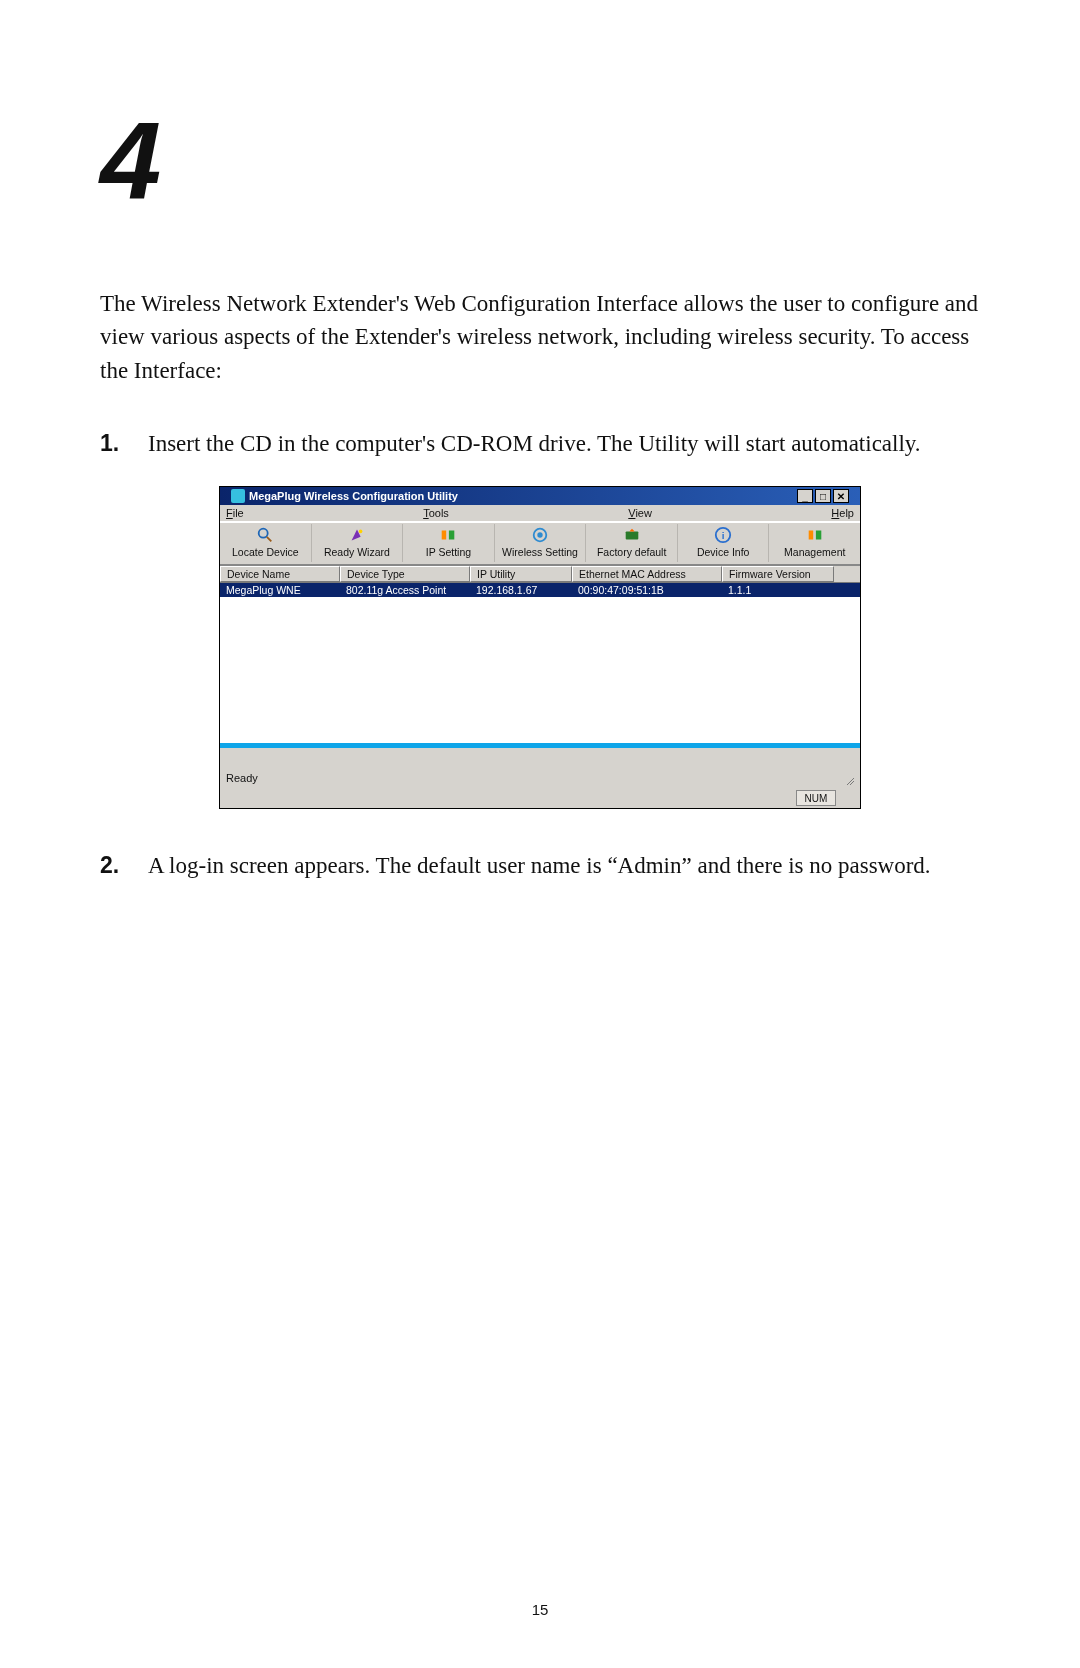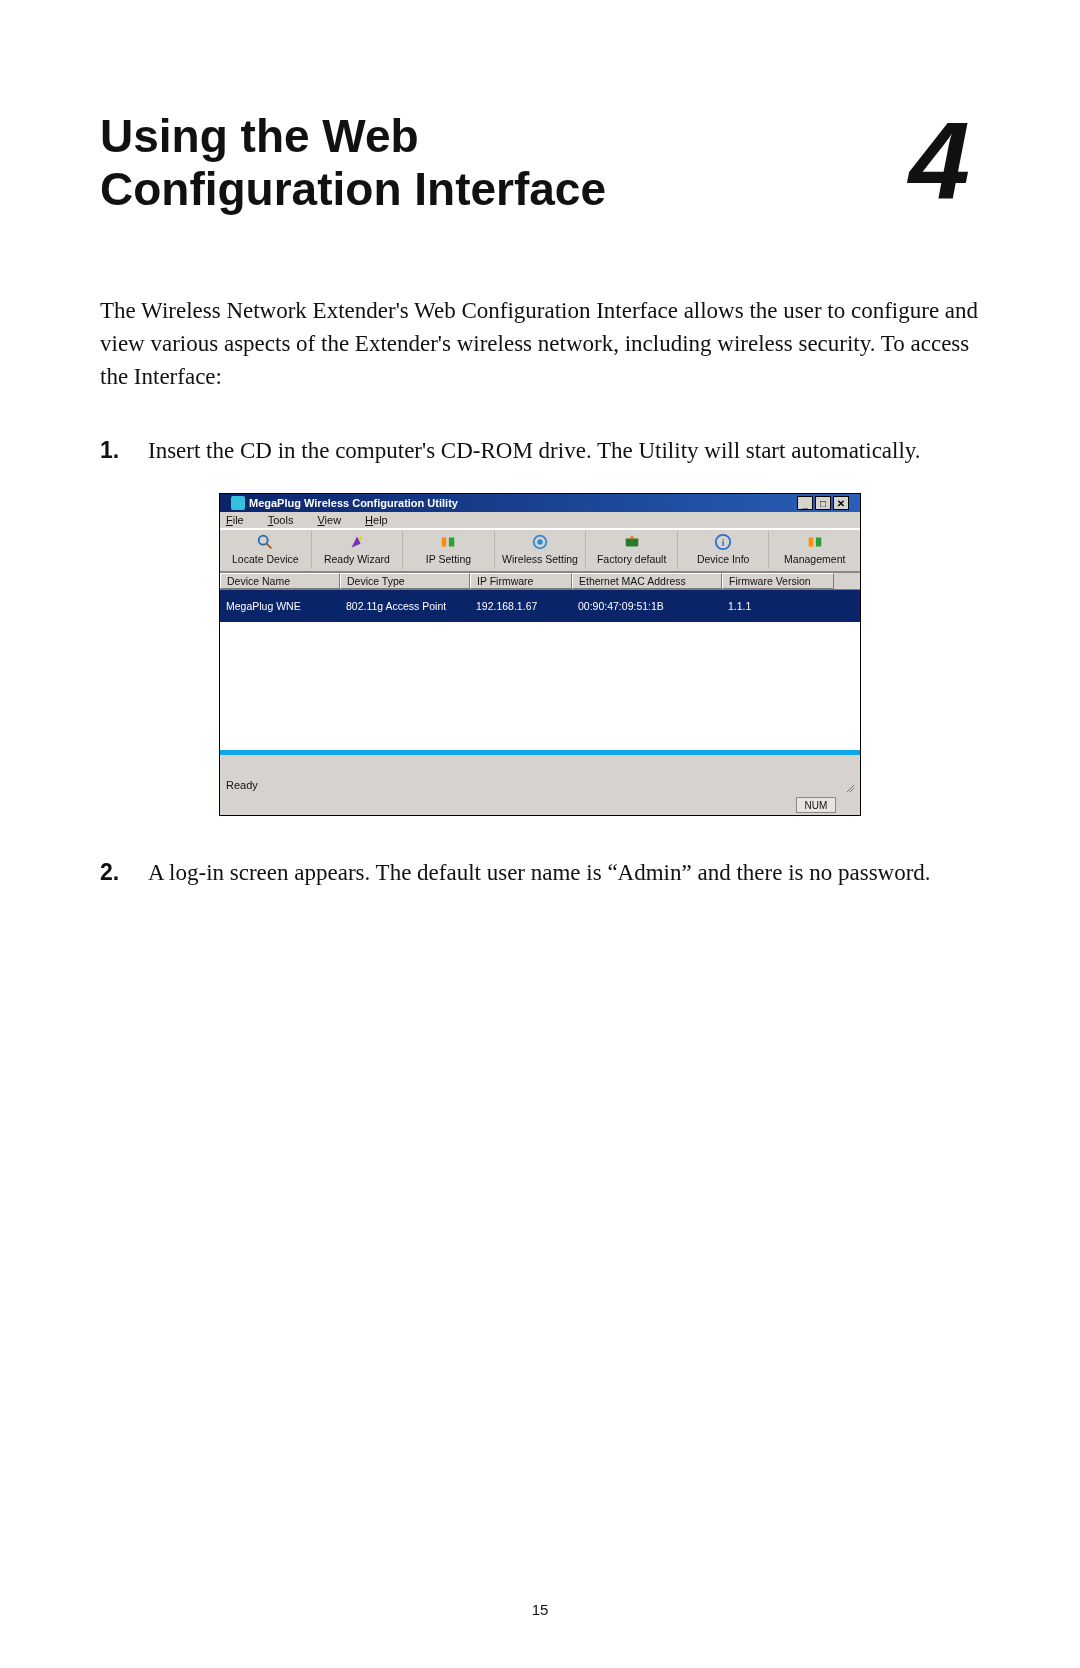--- a/index.html
+++ b/index.html
@@ -95,22 +95,23 @@
     width: 16px; height: 14px;
     background: #d6d3ce;
     border: 1px solid #000;
     box-sizing: border-box;
     display:flex; align-items:center; justify-content:center;
     font-family: Arial, sans-serif;
     font-size: 10px; font-weight: bold;
     color:#000;
   }
   .menubar {
-    display:flex; gap: 24px;
+    display:flex; gap: 0;
     padding: 2px 6px;
+    justify-content: space-between;
   }
   .menubar span { text-decoration: underline; text-decoration-color: transparent; }
   .menubar .u { text-decoration: underline; }
 
   .toolbar {
     display:flex;
     border-top: 1px solid #fff;
     border-bottom: 1px solid #888;
     box-shadow: inset 0 1px 0 #fff;
     padding: 2px 0;
@@ -143,21 +144,21 @@
     background: #fff;
     height: 160px;
     border-top: 1px solid #7a7a7a;
   }
   .row {
     display:flex;
     background: #0a246a;
     color: #fff;
     font-size: 10.5px;
   }
-  .cell { padding: 10px 6px; box-sizing:border-box; overflow:hidden; white-space:nowrap; }
+  .cell { padding: 1px 6px; box-sizing:border-box; overflow:hidden; white-space:nowrap; }
 
   .col0 { width: 120px; }
   .col1 { width: 130px; }
   .col2 { width: 102px; }
   .col3 { width: 150px; }
   .col4 { width: 112px; }
 
   .statusbar {
     display:flex;
     align-items:center;
@@ -187,24 +188,20 @@
       linear-gradient(135deg, transparent 76%, #7a7a7a 76%, #7a7a7a 78%, transparent 78%),
       linear-gradient(135deg, transparent 82%, #7a7a7a 82%, #7a7a7a 84%, transparent 84%);
   }
 </style>
 </head>
 <body>
 
 <div class="page">
 
   <div class="chapter-head">
-    <h1 class="chapter-title">
-      <span>Using the Web</span><br>
-      <span>Configuration Interface</span>
-    </h1>
     <div class="chapter-number">4</div>
   </div>
 
   <p class="intro">The Wireless Network Extender's Web Configuration Interface allows the user to configure and view various aspects of the Extender's wireless network, including wireless security. To access the Interface:</p>
 
   <div class="step">
     <div class="step-num">1.</div>
     <div class="step-text">Insert the CD in the computer's CD-ROM drive. The Utility will start automatically.</div>
   </div>
 
@@ -292,21 +289,21 @@
                 <rect x="11" y="5" width="6" height="10" fill="#2aa035"></rect>
               </svg>
           </span>
           <span class="tool-label">Management</span>
         </div>
       </div>
 
       <div class="list-header">
         <div class="hdrcell col0">Device Name</div>
         <div class="hdrcell col1">Device Type</div>
-        <div class="hdrcell col2">IP Firmware</div>
+        <div class="hdrcell col2">IP Utility</div>
         <div class="hdrcell col3">Ethernet MAC Address</div>
         <div class="hdrcell col4">Firmware Version</div>
       </div>
       <div class="list-body">
         <div class="row">
           <div class="cell col0">MegaPlug WNE</div>
           <div class="cell col1">802.11g Access Point</div>
           <div class="cell col2">192.168.1.67</div>
           <div class="cell col3">00:90:47:09:51:1B</div>
           <div class="cell col4">1.1.1</div>

